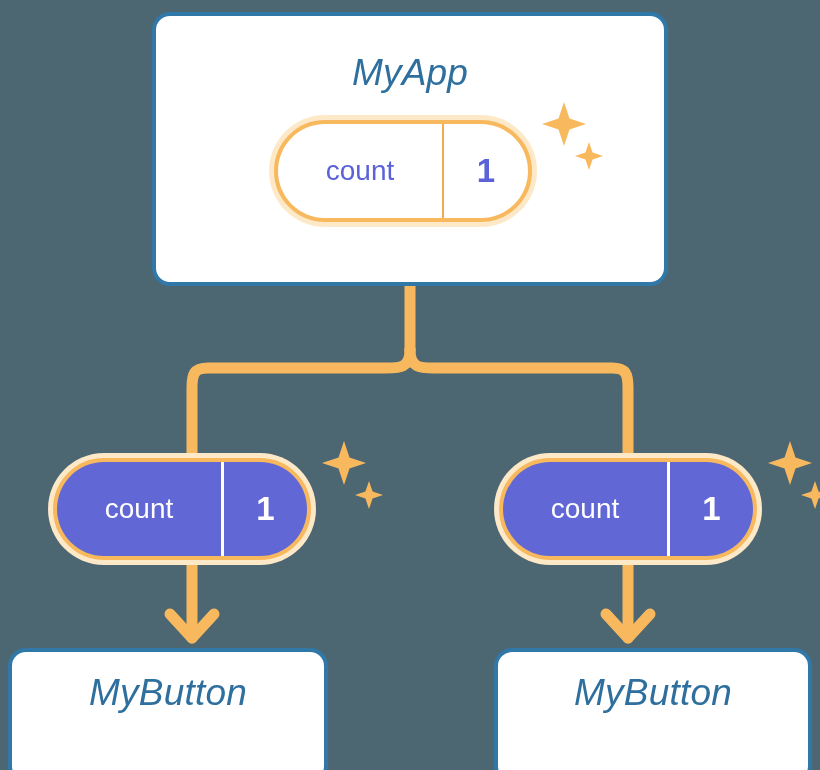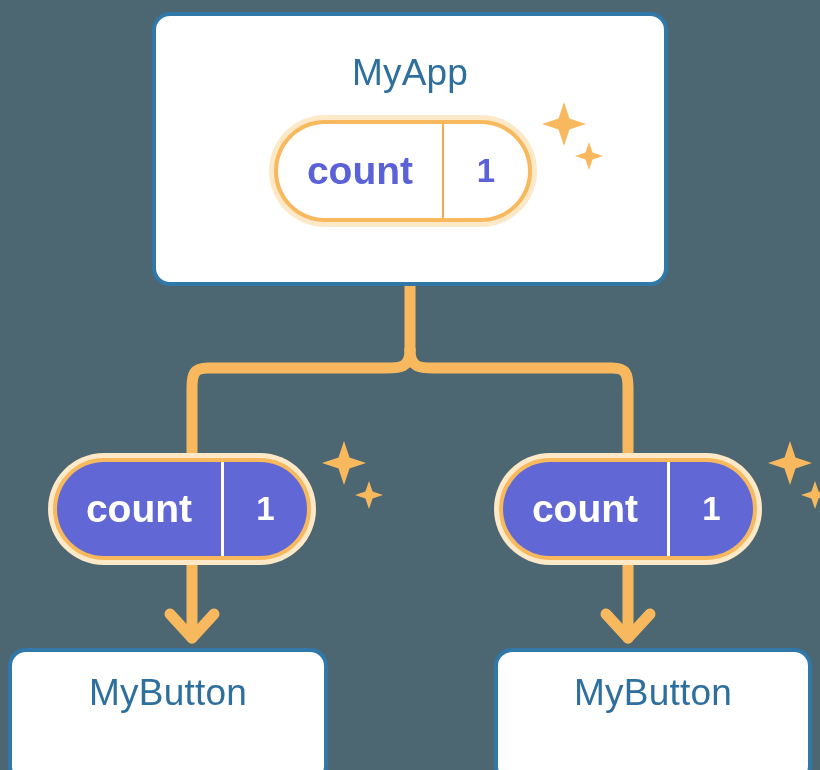--- a/index.html
+++ b/index.html
@@ -40,20 +40,21 @@
     box-sizing: border-box;
     z-index: 3;
   }
   .card-title {
     color: #2e6f9e;
     font-size: 37px;
     font-weight: 400;
     letter-spacing: 0.2px;
     text-align: center;
     white-space: nowrap;
+    font-style: italic;
   }
 
   
   #card-myapp {
     left: 152px;
     top: 12px;
     width: 516px;
     height: 274px;
   }
   #card-myapp .card-title {
@@ -110,22 +111,22 @@
     box-sizing: border-box;
     z-index: -1;
   }
   .pill-key, .pill-val {
     display: flex;
     align-items: center;
     justify-content: center;
     box-sizing: border-box;
   }
   .pill-key {
-    font-size: 39px;
-    font-weight: 700;
+    font-size: 28px;
+    font-weight: 400;
   }
   .pill-val {
     font-size: 33px;
     font-weight: 700;
   }
 
   
   #pill-app .pill {
     background: #ffffff;
     width: 250px;

